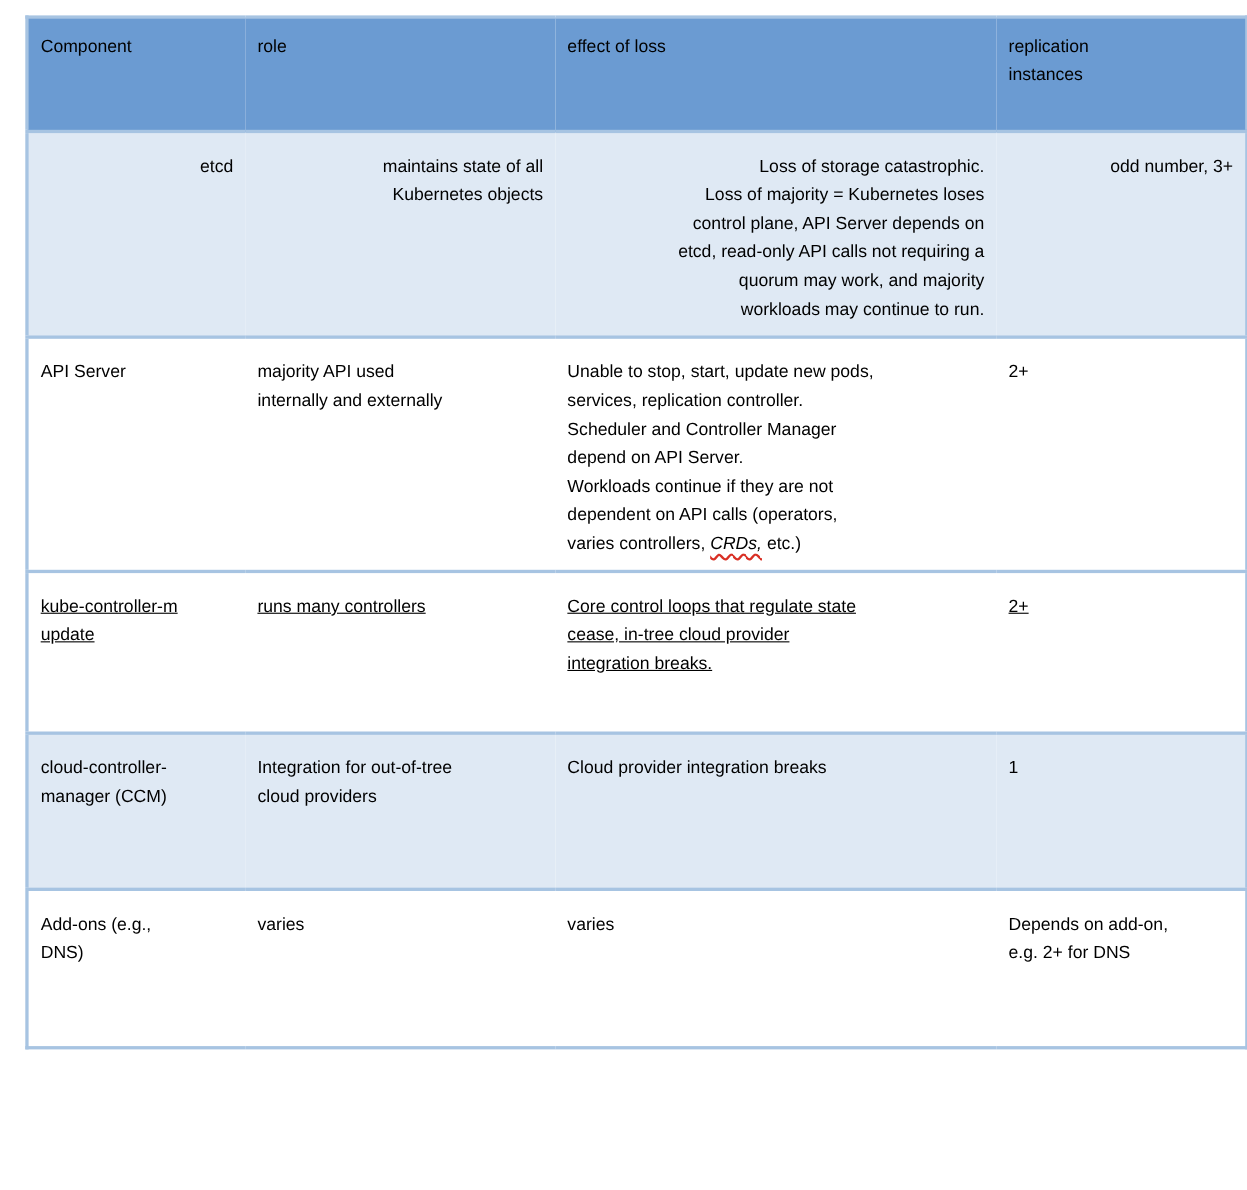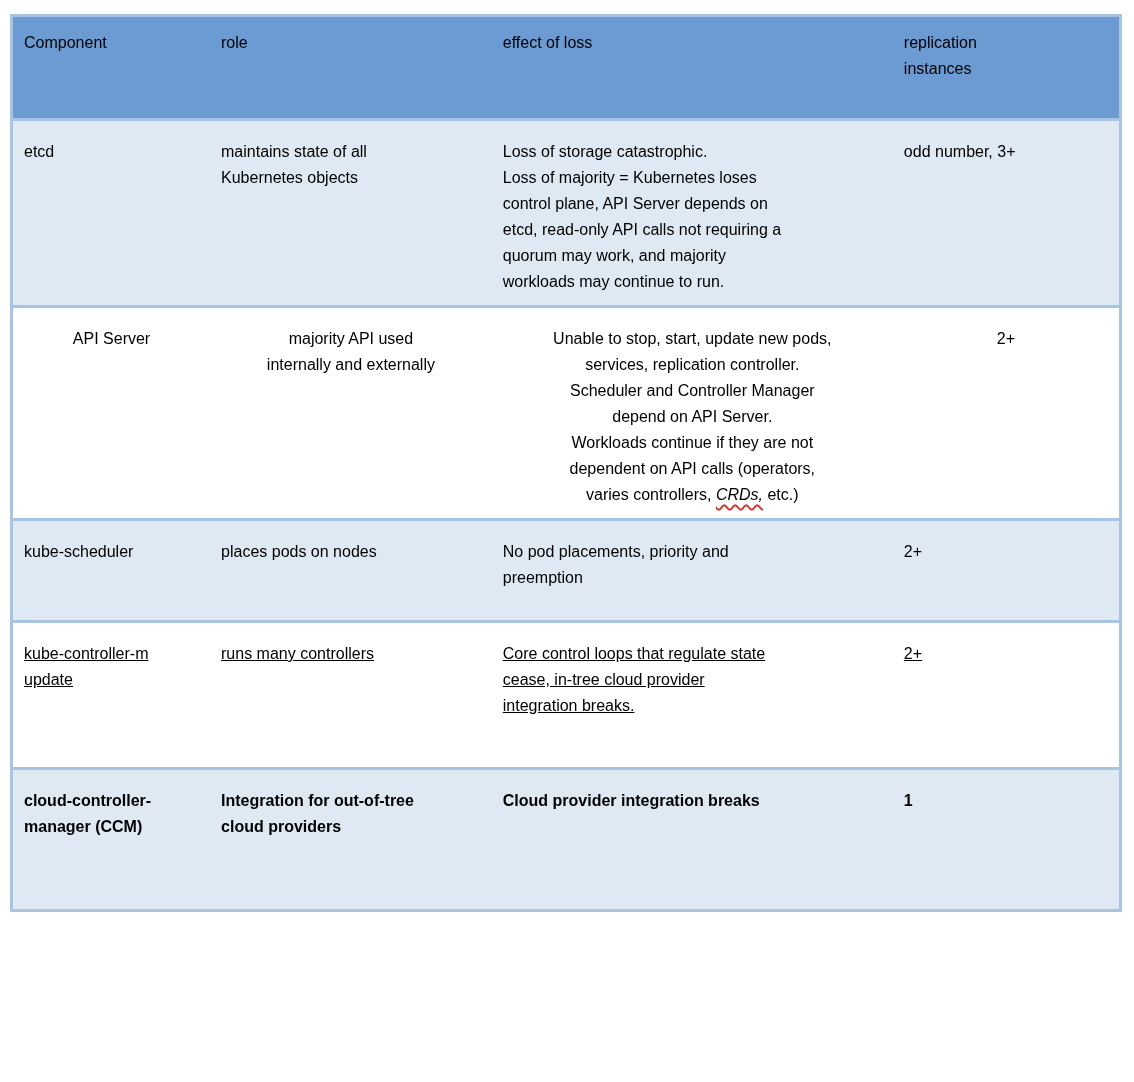--- a/index.html
+++ b/index.html
@@ -10,21 +10,21 @@
     --text:#000000;
     --squiggle:#d93025;
   }
   *{margin:0;padding:0;box-sizing:border-box;}
   html,body{background:#ffffff;}
   body{
     width:1134px;height:1082px;
     font-family:"Liberation Sans","DejaVu Sans",sans-serif;
     color:var(--text);
   }
-  .table-wrap{margin:14px 0 0 10px;}
+  .table-wrap{margin:14px 0 0 23px;}
   table.k8s-table{
     border-collapse:collapse;
     table-layout:fixed;
     width:1112px;
     border:3px solid var(--border);
   }
   col.c1{width:198px;}
   col.c2{width:281px;}
   col.c3{width:400px;}
   col.c4{width:227px;}
@@ -39,25 +39,25 @@
     border-left:none;border-right:none;border-bottom:none;
   }
   thead th{
     background:var(--header-bg);
     padding-top:13px;
     border-top:none;
   }
   tr.row-alt td{background:var(--row-alt-bg);}
   tr.row-plain td{background:var(--row-bg);}
   tr.h-header th{height:104px;}
-  tr.h-r1 td{height:183px;}
-  tr.h-r2 td{height:212px;text-align:center;}
+  tr.h-r1 td{height:183px;text-align:right;}
+  tr.h-r2 td{height:212px;}
   tr.h-r3 td{height:102px;}
   tr.h-r4 td{height:147px;text-decoration:underline;}
-  tr.h-r5 td{height:142px;font-weight:bold;}
+  tr.h-r5 td{height:142px;}
   tr.h-r6 td{height:144px;}
   .line{min-height:26px;}
   .misspelled{
     text-decoration-line:underline;
     text-decoration-style:wavy;
     text-decoration-color:var(--squiggle);
     text-decoration-thickness:2px;
     text-underline-offset:4px;
     font-style:italic;
   }
@@ -149,43 +149,20 @@
               <div class="line">dependent on API calls (operators,</div>
             </div>
           <div class="line"><span>varies controllers, </span><span class="misspelled">CRDs,</span><span> etc.)</span></div>
         </td>
         <td>
             <div>
               <div class="line">2+</div>
             </div>
           </td>
       </tr>
-      <tr class="row-alt h-r3">
-        <td>
-            <div>
-              <div class="line">kube-scheduler</div>
-            </div>
-          </td>
-        <td>
-            <div>
-              <div class="line">places pods on nodes</div>
-            </div>
-          </td>
-        <td>
-            <div>
-              <div class="line">No pod placements, priority and</div>
-              <div class="line">preemption</div>
-            </div>
-          </td>
-        <td>
-            <div>
-              <div class="line">2+</div>
-            </div>
-          </td>
-      </tr>
       <tr class="row-plain h-r4">
         <td>
             <div>
               <div class="line">kube-controller-m</div>
               <div class="line">update</div>
             </div>
           </td>
         <td>
             <div>
               <div class="line">runs many controllers</div>
@@ -218,18 +195,42 @@
             </div>
           </td>
         <td>
             <div>
               <div class="line">Cloud provider integration breaks</div>
             </div>
           </td>
         <td>
             <div>
               <div class="line">1</div>
+            </div>
+          </td>
+      </tr>
+      <tr class="row-plain h-r6">
+        <td>
+            <div>
+              <div class="line">Add-ons (e.g.,</div>
+              <div class="line">DNS)</div>
+            </div>
+          </td>
+        <td>
+            <div>
+              <div class="line">varies</div>
+            </div>
+          </td>
+        <td>
+            <div>
+              <div class="line">varies</div>
+            </div>
+          </td>
+        <td>
+            <div>
+              <div class="line">Depends on add-on,</div>
+              <div class="line">e.g. 2+ for DNS</div>
             </div>
           </td>
       </tr>
     </tbody>
   </table>
 </div>
 
 </body></html>

